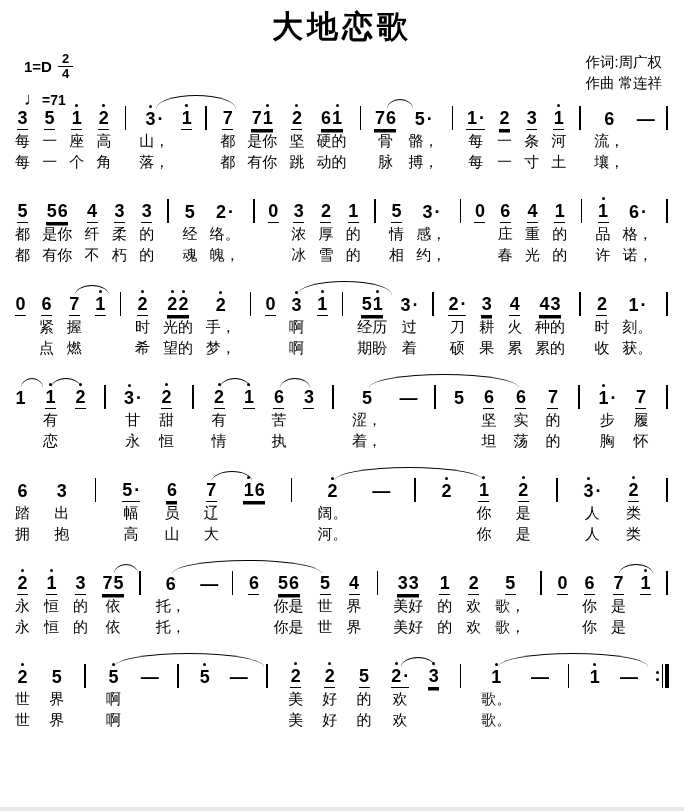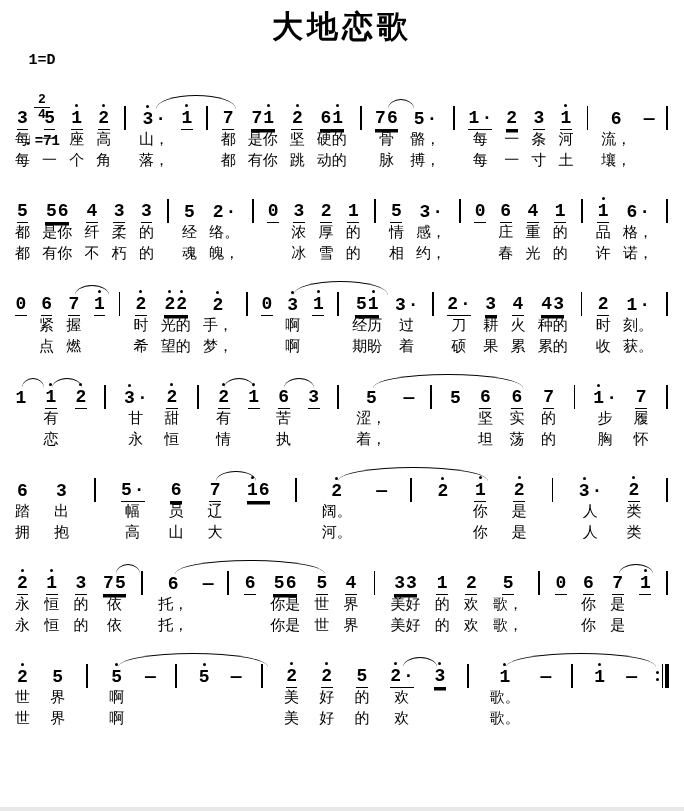--- a/index.html
+++ b/index.html
@@ -1,27 +1,27 @@
 <!DOCTYPE html>
 <html><head>
 <meta charset="utf-8">
 <style>
   html,body{margin:0;padding:0;background:#fff;}
   .page{
     position:relative;width:684px;height:811px;background:#ffffff;
-    font-family:Liberation Mono, monospace;color:#000;
+    font-family:Liberation Sans, sans-serif;color:#000;
     overflow:hidden;border-bottom:4px solid #e8e8e8;box-sizing:border-box;
   }
   
   .title{
     position:absolute;top:6px;left:0;width:100%;text-align:center;
     font-size:31px;font-weight:bold;letter-spacing:4px;
   }
   .keyblock{position:absolute;left:24px;top:52px;font-size:15px;font-weight:bold;}
-  .keyrow{display:flex;align-items:center;gap:24px;flex-direction:column;}
+  .keyrow{display:flex;align-items:center;gap:6px;}
   .ts{display:inline-flex;flex-direction:column;align-items:center;font-size:13px;line-height:14px;}
   .ts .tsn{border-bottom:1.5px solid #000;padding:0 4px;}
   .ts .tsd{padding:0 4px;}
   .temporow{margin-top:8px;font-size:14px;font-weight:bold;}
   .temposym{font-size:18px;}
   .credits{position:absolute;right:22px;top:52px;font-size:14.5px;line-height:21px;text-align:left;}
   
   .systems{position:absolute;top:98px;left:14px;right:14px;}
   .system{height:93px;display:flex;justify-content:space-between;align-items:flex-start;}
   .unit{display:flex;flex-direction:column;align-items:center;position:relative;padding:0 1px;}
@@ -68,20 +68,24 @@
       <span class="ts">
         <span class="tsn">2</span>
         <span class="tsd">4</span>
       </span>
     </div>
     <div class="temporow">
       <span class="temposym">♩</span><span>=71</span>
     </div>
   </div>
 
+  <div class="credits">
+    <div>作词:周广权</div>
+    <div>作曲 常连祥</div>
+  </div>
 
   <div class="systems" id="systems">
       <div class="system">
         <div class="unit">
           <div class="note-row">
             <span class="ng u1">
               <span class="nc">3</span>
             </span>
           </div>
           <div class="lyr">每</div>

